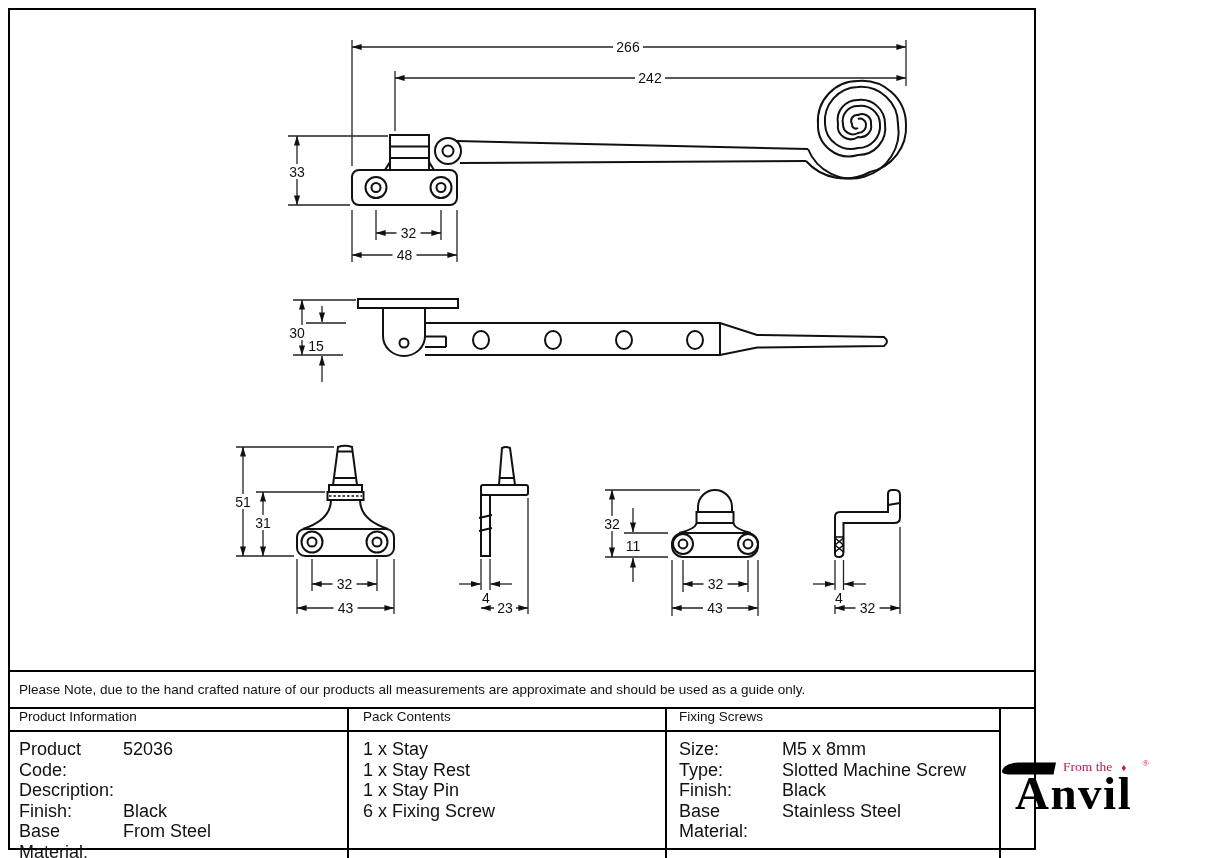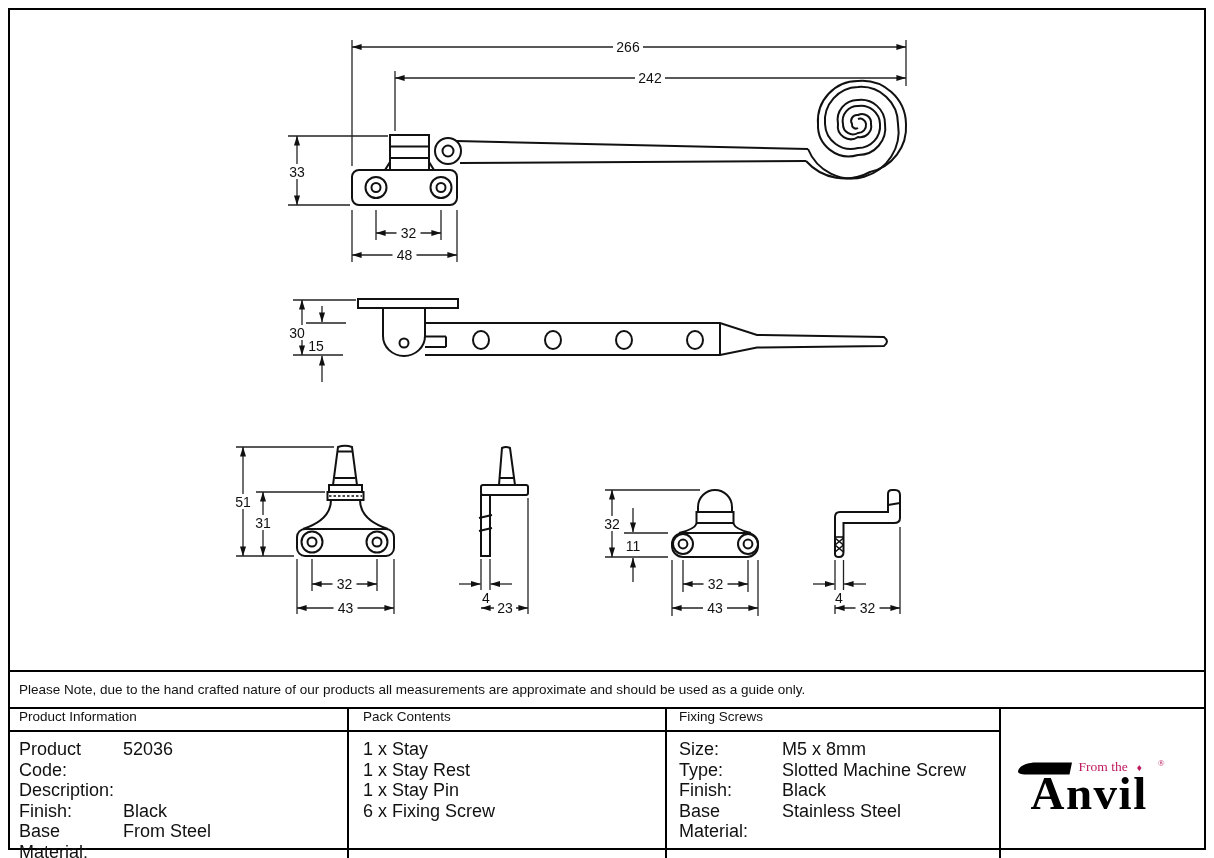--- a/index.html
+++ b/index.html
@@ -1,17 +1,17 @@
 <!DOCTYPE html>
 <html><head>
 <meta charset="utf-8">
 <style>
   html,body{margin:0;padding:0;background:#fff}
   body{width:1214px;height:858px;position:relative;font-family:"Liberation Sans",sans-serif;color:#111}
-  .sheet{position:absolute;left:8px;top:8px;width:1198px;height:842px;border:2.5px solid #000;box-sizing:border-box;background:#fff}
+  .sheet{position:absolute;left:8px;top:8px;width:1028px;height:842px;border:2.5px solid #000;box-sizing:border-box;background:#fff}
   svg.drawing{position:absolute;left:0;top:0}
   .part{stroke:#111;stroke-width:2;fill:none}
   .part-thin{stroke:#111;stroke-width:1.6;fill:none}
   .dim line{stroke:#222;stroke-width:1.3;fill:none}
   .dbg{fill:#fff;stroke:none}
   .dlab{font:14px "Liberation Sans",sans-serif;fill:#111;text-anchor:middle}
   .info{position:absolute;left:0;right:0;top:660px;bottom:0;border-top:2.5px solid #000;display:flex;flex-direction:column}
   .note-row{height:35px;border-bottom:2.5px solid #000;display:flex;align-items:center;padding-left:9px;font-size:13.5px;flex:0 0 auto}
   .grid{flex:1 1 auto;display:grid;grid-template-columns:337px 318px 334px 1fr;grid-template-rows:23px 1fr}
   .th{border-bottom:2.5px solid #000;display:flex;align-items:flex-start;font-size:13.5px;padding-bottom:3px}

